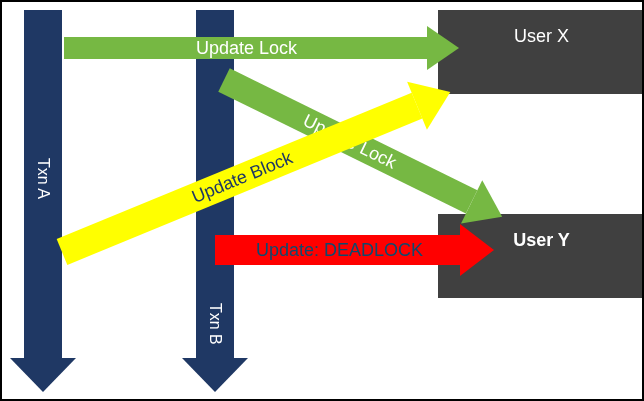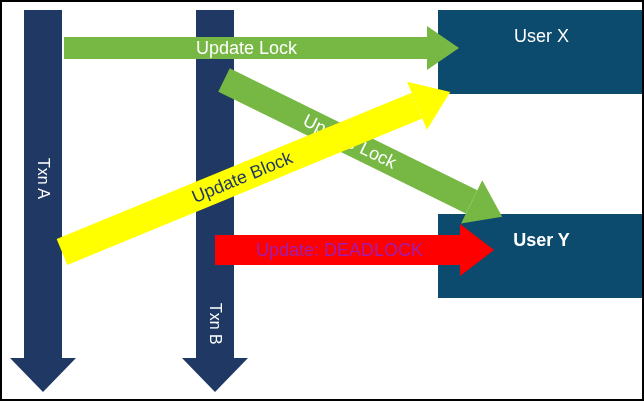--- a/index.html
+++ b/index.html
@@ -49,21 +49,21 @@
   }
   .txn-a .vlabel { top: 148px; }
   .txn-b .vlabel { top: 293px; }
 
   
   .userbox {
     position: absolute;
     left: 436px;
     width: 207px;
     height: 84px;
-    background: #0c4a6e;
+    background: #404040;
     color: #ffffff;
     font-size: 18px;
     display: flex;
     justify-content: center;
     align-items: flex-start;
     padding-top: 16px;
     z-index: 1;
   }
   .userbox.user-x { top: 8px; }
   .userbox.user-y { top: 212px; font-weight: bold; }
@@ -128,21 +128,21 @@
   .arrow.yellow-d .alabel { color: #1F3864; }
 
   
   .arrow.red-h { left: 213px; top: 222px; width: 279px; height: 52px; z-index: 4; }
   .arrow.red-h .shaft { height: 30px; background: #FF0000; }
   .arrow.red-h .head {
     border-top: 26px solid transparent;
     border-bottom: 26px solid transparent;
     border-left: 34px solid #FF0000;
   }
-  .arrow.red-h .alabel { color: #a21caf; }
+  .arrow.red-h .alabel { color: #0c4a6e; }
 </style>
 </head>
 <body>
 
 <div class="canvas">
 
   <div class="varrow txn-a">
     <div class="vshaft"></div>
     <div class="vhead"></div>
     <span class="vlabel">Txn A</span>

